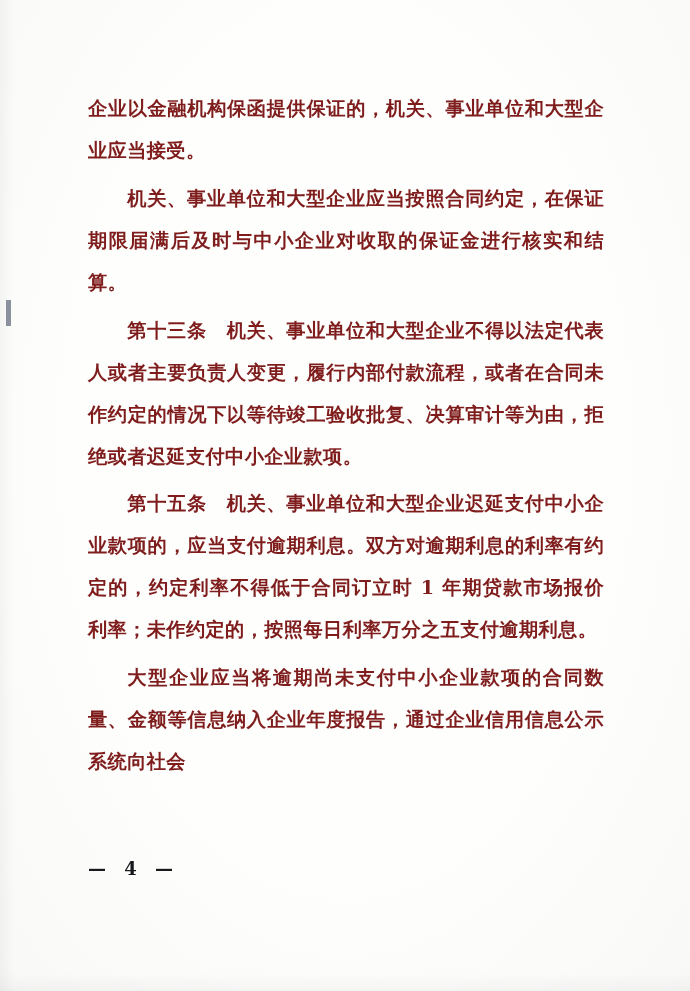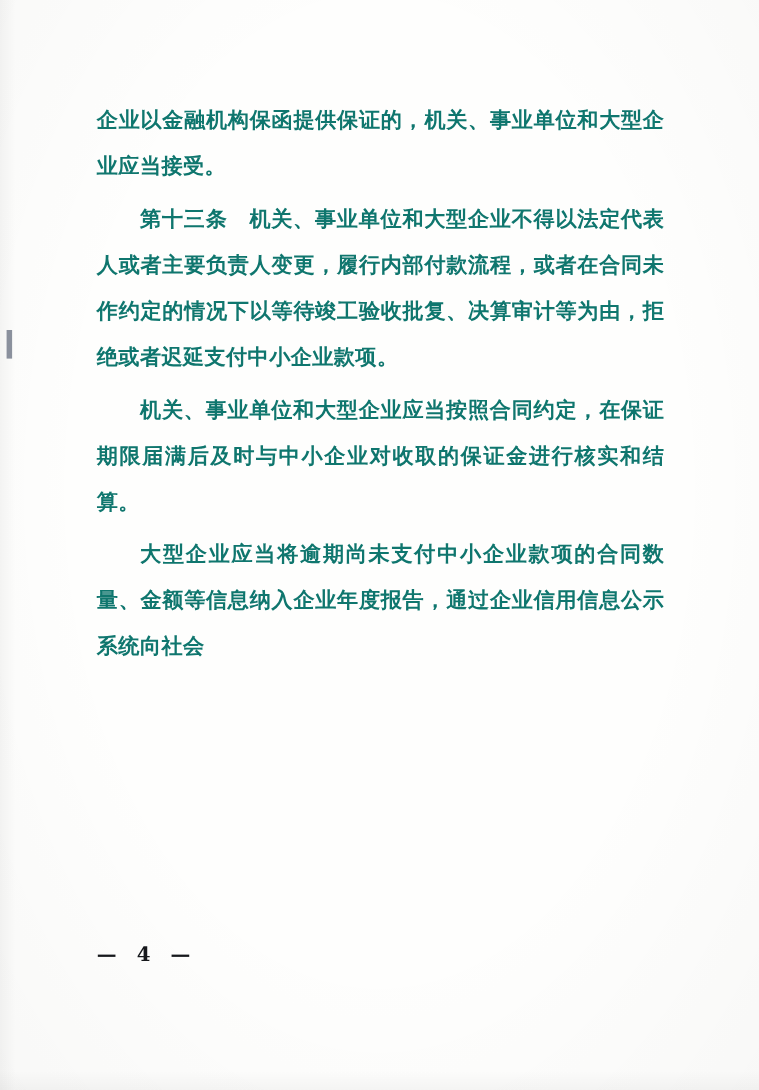--- a/index.html
+++ b/index.html
@@ -48,21 +48,21 @@
     width: 516px;
   }
 
   p.para {
     margin: 0 0 0.30em 0;
     font-size: 19.2px;
     line-height: 42px;
     letter-spacing: 0.4px;
     text-align: justify;
     text-justify: inter-character;
-    color: #0f766e;
+    color: #7f1d1d;
     font-weight: 600;
     text-indent: 0;
   }
   p.indent {
     text-indent: 2.05em;
   }
 
   .page-number {
     position: absolute;
     left: 88px;
@@ -93,19 +93,20 @@
 
 <div class="page">
   <div class="paper-tone"></div>
   <div class="edge-noise-left"></div>
   <div class="edge-noise-bottom"></div>
 
   <div class="margin-mark"></div>
 
   <div class="body-text">
     <p class="para">企业以金融机构保函提供保证的，机关、事业单位和大型企业应当接受。</p>
+    <p class="para indent">机关、事业单位和大型企业应当按照合同约定，在保证期限届满后及时与中小企业对收取的保证金进行核实和结算。</p>
     <p class="para indent">第十三条　机关、事业单位和大型企业不得以法定代表人或者主要负责人变更，履行内部付款流程，或者在合同未作约定的情况下以等待竣工验收批复、决算审计等为由，拒绝或者迟延支付中小企业款项。</p>
-    <p class="para indent">机关、事业单位和大型企业应当按照合同约定，在保证期限届满后及时与中小企业对收取的保证金进行核实和结算。</p>
+    <p class="para indent">第十五条　机关、事业单位和大型企业迟延支付中小企业款项的，应当支付逾期利息。双方对逾期利息的利率有约定的，约定利率不得低于合同订立时 1 年期贷款市场报价利率；未作约定的，按照每日利率万分之五支付逾期利息。</p>
     <p class="para indent">大型企业应当将逾期尚未支付中小企业款项的合同数量、金额等信息纳入企业年度报告，通过企业信用信息公示系统向社会</p>
   </div>
 
   <div class="page-number">— 4 —</div>
 </div>
 
 </body></html>

